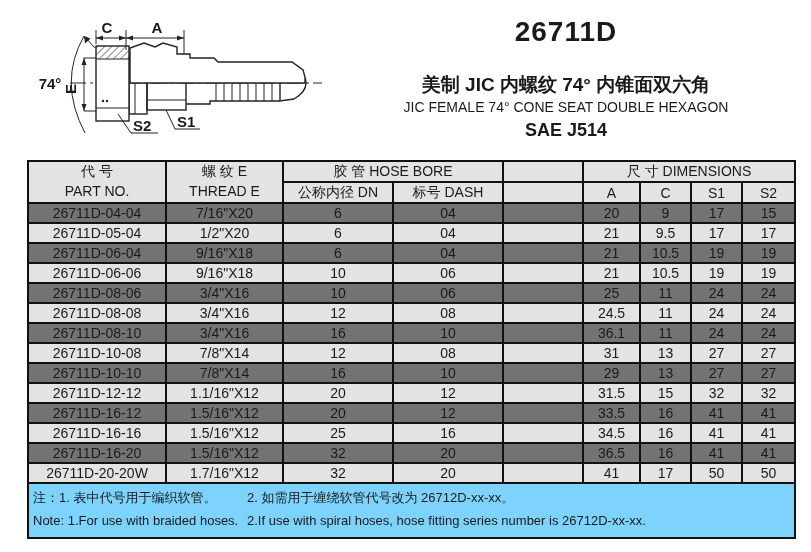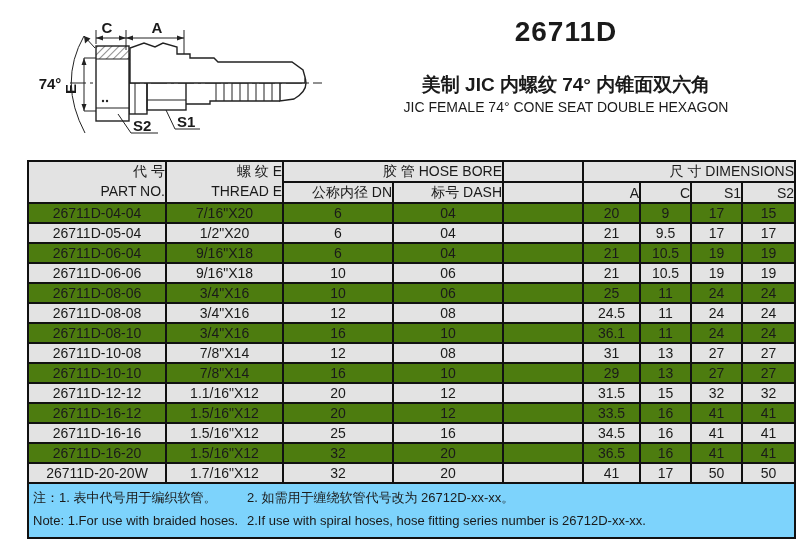--- a/index.html
+++ b/index.html
@@ -15,23 +15,23 @@
   .title-en   { font-size:14px; font-weight:normal; margin-top:1px; }
   .title-std  { font-size:18px; font-weight:bold; margin-top:5px; }
 
   
   table.spec { position:absolute; left:27px; top:160px; width:767px;
                border-collapse:collapse; table-layout:fixed; }
   table.spec th, table.spec td {
     border:2px solid #111; text-align:center; vertical-align:middle;
     font-size:14px; font-weight:normal; padding:0; overflow:hidden; white-space:nowrap;
   }
-  table.spec thead th { background:#e3e3e3; height:21px;text-align:right; }
+  table.spec thead th { background:#e3e3e3; height:21px; }
   th.twoline { line-height:1.4; }
-  tbody tr { height:20px; background:#4d7c0f; }
+  tbody tr { height:20px; background:#737373; }
   tbody tr:nth-child(even) { background:#e3e3e3; }
   tr.notes-row td { background:#7dd3fc; text-align:left; padding:3px 4px 4px 4px;
                     font-size:13px; white-space:normal; height:52px; vertical-align:middle; }
   .note-line { display:flex; line-height:1.75; }
   .note-line .n1 { width:214px; flex:none; }
   .note-line .n2 { flex:1; }
 
   
   .dwg { stroke:#222; fill:none; stroke-width:1.4; }
   .dwg-thin { stroke:#222; fill:none; stroke-width:1; }
@@ -101,20 +101,21 @@
 
       <path class="dwg-thin" d="M152 108 L161 127 H186"></path>
       <text class="dwg-txt" x="163" y="125">S1</text>
     </svg>
   </div>
 
   <div class="title-block">
     <div class="title-main">26711D</div>
     <div class="title-cn">美制 JIC 内螺纹 74°  内锥面双六角</div>
     <div class="title-en">JIC FEMALE 74°  CONE SEAT DOUBLE HEXAGON</div>
+    <div class="title-std">SAE J514</div>
   </div>
 
   <table class="spec">
     <colgroup>
       <col style="width:138px">
         <col style="width:117px">
         <col style="width:110px">
       <col style="width:110px">
         <col style="width:80px">
         <col style="width:57px">

